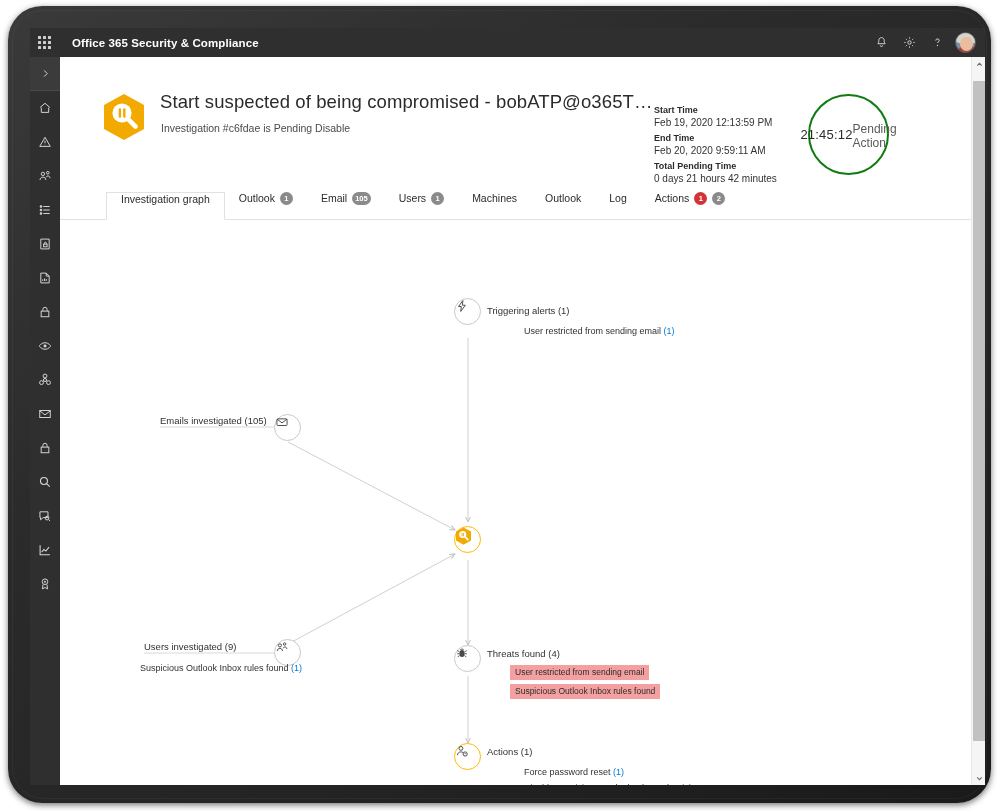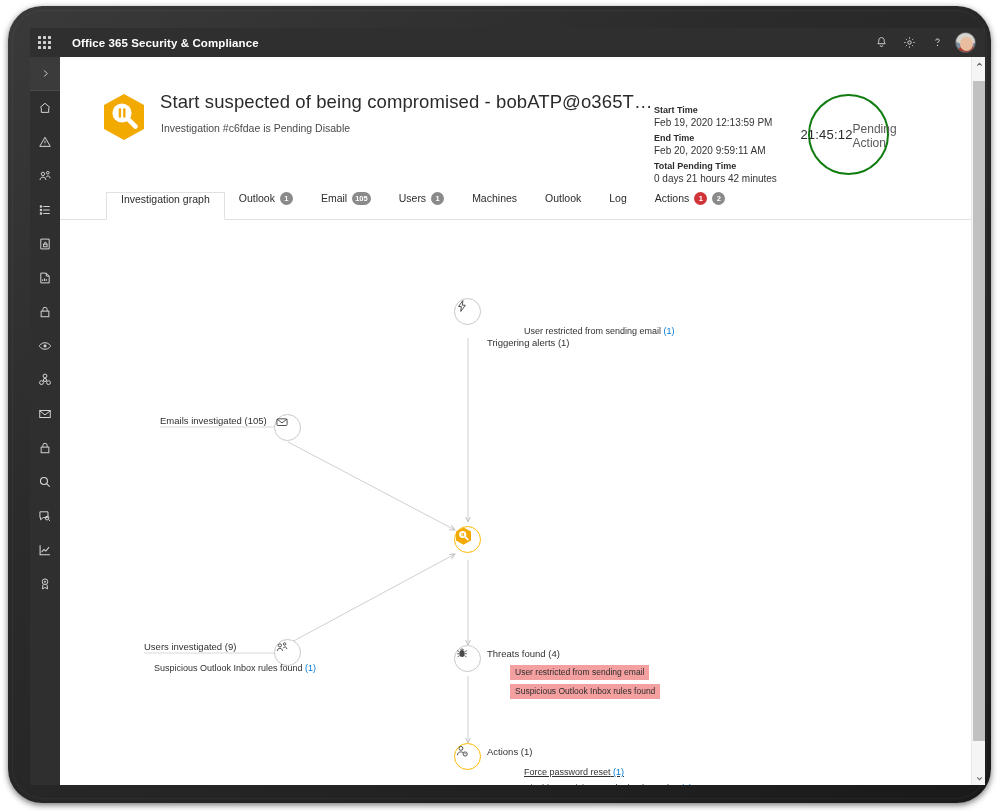--- a/index.html
+++ b/index.html
@@ -463,21 +463,21 @@
 
           <line x1="100" y1="207" x2="227" y2="207" stroke="#d8d8d8" stroke-width="1"></line>
           <line x1="84" y1="433" x2="227" y2="433" stroke="#d8d8d8" stroke-width="1"></line>
         </svg>
 
         <div class="node" style="left:394px; top:78px;">
           <svg width="14" height="14" viewBox="0 0 16 16" fill="none" stroke="#4a4a4a" stroke-width="1.1">
             <path d="M9 1.8L4 8.6h3.2L6.6 14.2l5.2-7.1H8.4z"></path>
           </svg>
         </div>
-        <div class="lbl" style="left:427px; top:85px;margin-top:32px;">Triggering alerts (1)</div>
+        <div class="lbl" style="left:427px; top:85px;">Triggering alerts (1)</div>
         <div class="sublbl" style="left:464px; top:106px;">
           <span>User restricted from sending email</span>
           <span class="lnk" style="color: rgb(0, 120, 212);">(1)</span>
         </div>
 
         <div class="node" style="left:214px; top:194px;">
           <svg width="14" height="14" viewBox="0 0 16 16" fill="none" stroke="#4a4a4a" stroke-width="1.1">
             <rect x="2.2" y="4.4" width="11.6" height="7.6" rx="1"></rect>
               <path d="M2.4 4.8L8 9l5.6-4.2"></path>
           </svg>
@@ -496,21 +496,21 @@
 
         <div class="node" style="left:214px; top:419px;">
           <svg width="14" height="14" viewBox="0 0 16 16" fill="none" stroke="#4a4a4a" stroke-width="1.1">
             <circle cx="5.6" cy="6.2" r="1.8"></circle>
               <path d="M2.6 12.6c0-1.9 1.4-3 3-3s3 1.1 3 3"></path>
             <circle cx="11" cy="4.6" r="1.4"></circle>
               <path d="M9.4 9.4c.4-1 1-1.5 1.8-1.5 1.3 0 2.3.9 2.3 2.4"></path>
           </svg>
         </div>
         <div class="lbl" style="left:84px; top:421px;">Users investigated (9)</div>
-        <div class="sublbl" style="left:94px; top:443px;">
+        <div class="sublbl" style="left:80px; top:443px;">
           <span>Suspicious Outlook Inbox rules found</span>
           <span class="lnk" style="color: rgb(0, 120, 212);">(1)</span>
         </div>
 
         <div class="node" style="left:394px; top:425px;">
           <svg width="14" height="14" viewBox="0 0 16 16" fill="none" stroke="#4a4a4a" stroke-width="1">
             <ellipse cx="8" cy="8.6" rx="3" ry="4.1" fill="#4a4a4a" stroke="none"></ellipse>
             <path d="M8 2.6v2M6.2 3.4l1 1.4M9.8 3.4l-1 1.4"></path>
             <path d="M5 6.4L2.6 5.4M5 8.8H2.4M5.2 11L3 12.4M11 6.4l2.4-1M11 8.8h2.6M10.8 11l2.2 1.4"></path>
           </svg>
@@ -521,21 +521,21 @@
 
         <div class="node accent" style="left:394px; top:523px;">
           <svg width="14" height="14" viewBox="0 0 16 16" fill="none" stroke="#4a4a4a" stroke-width="1.1">
             <circle cx="6.8" cy="5" r="2.2"></circle>
               <path d="M2.8 12.8c0-2.2 1.8-3.8 4-3.8 1 0 1.9.3 2.6.9"></path>
             <circle cx="11.6" cy="11.4" r="2.4"></circle>
               <path d="M11.6 10.2v1.4M11.6 12.8v.3" stroke-width="1"></path>
           </svg>
         </div>
         <div class="lbl" style="left:427px; top:526px;">Actions (1)</div>
-        <div class="sublbl" style="left:464px; top:547px;text-decoration:underline;">
+        <div class="sublbl" style="left:464px; top:547px;">
           <span>Force password reset</span>
           <span class="lnk" style="color: rgb(0, 120, 212);">(1)</span>
         </div>
         <div class="sublbl" style="left:464px; top:563px;">
           <span>Disable suspicious Outlook Inbox rules</span>
           <span class="lnk" style="color: rgb(0, 120, 212);">(1)</span>
         </div>
 
       </div>
 

